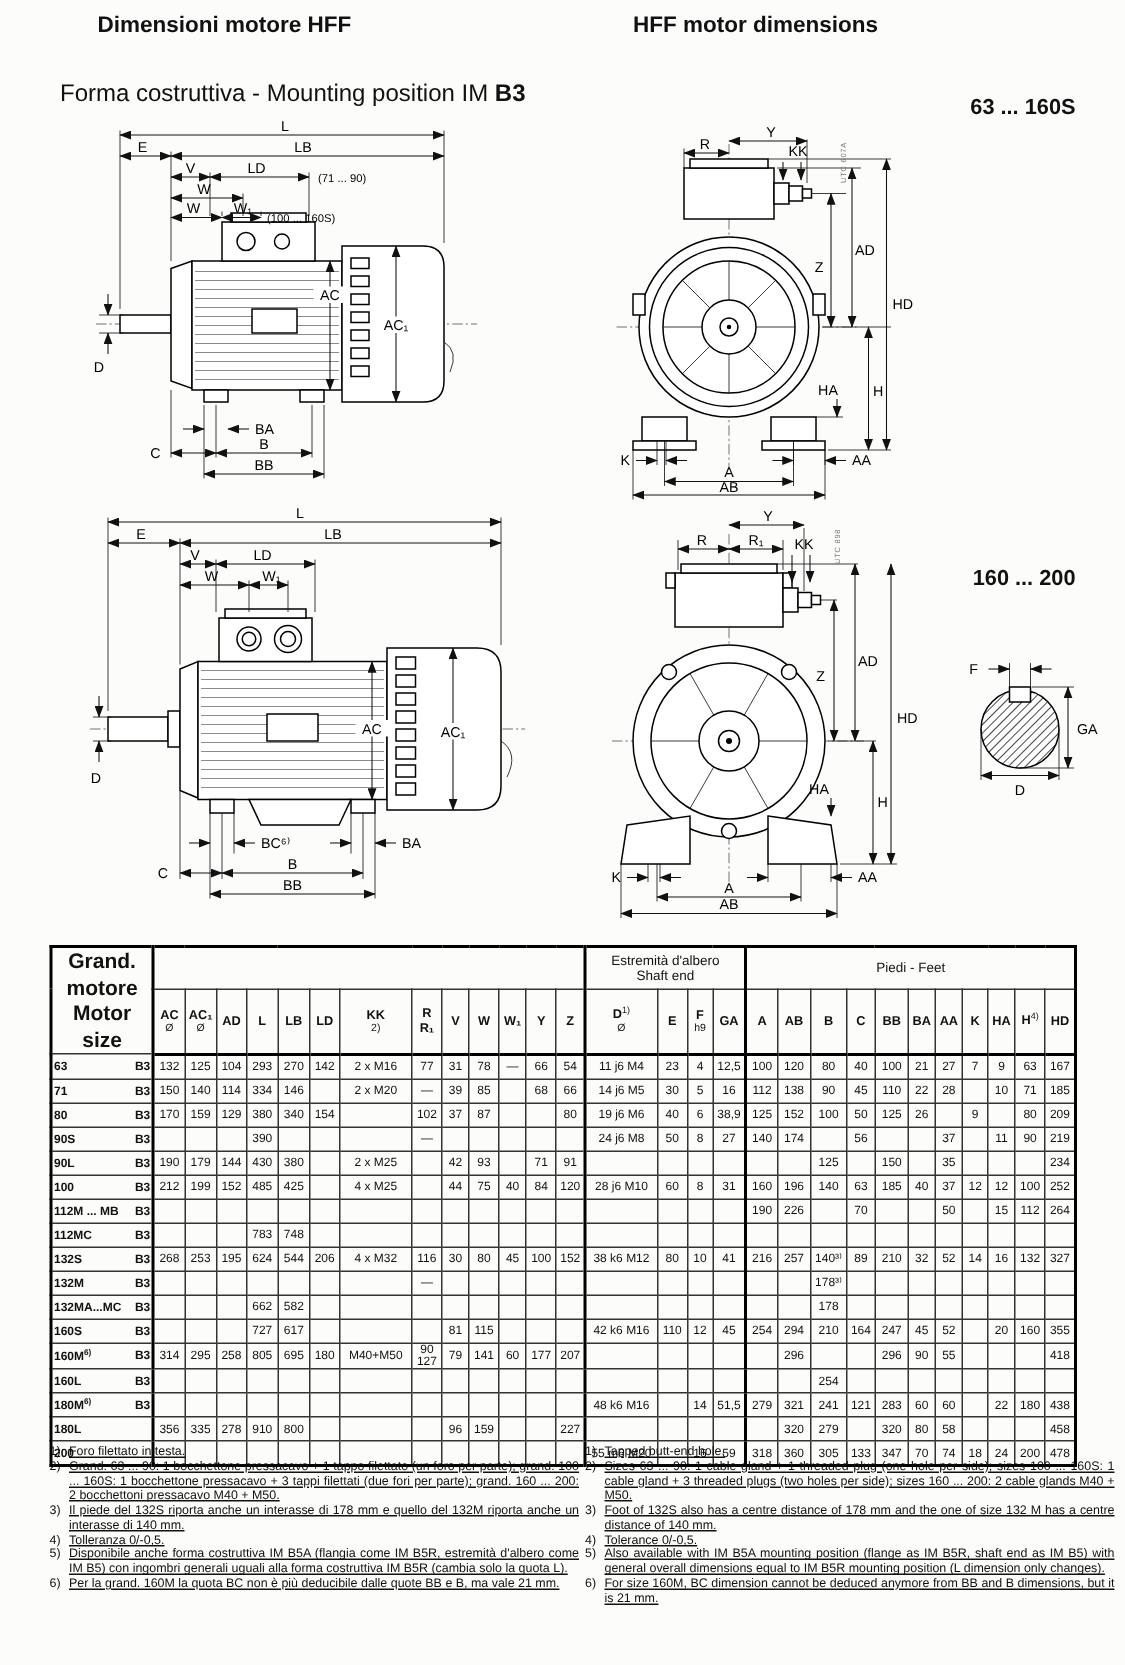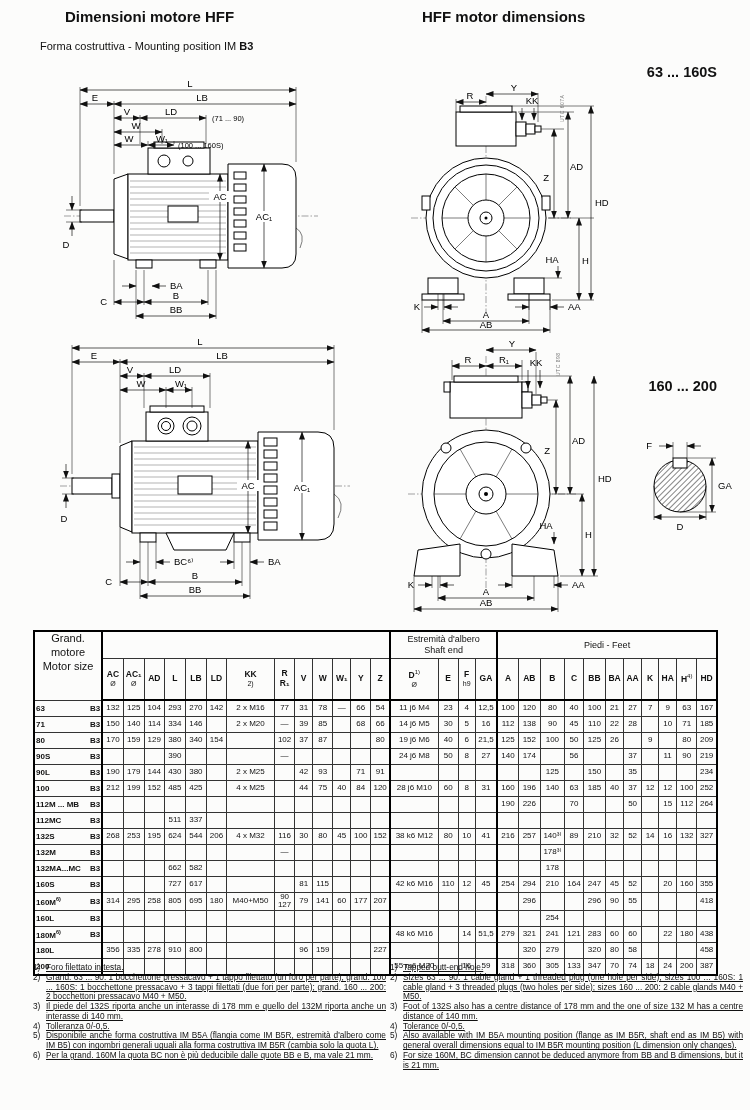--- a/index.html
+++ b/index.html
@@ -1,40 +1,40 @@
 <!DOCTYPE html>
 <html><head>
 <meta charset="utf-8">
 <style>
   html,body{margin:0;padding:0;}
   body{width:750px;height:1110px;background:#fcfcfb;position:relative;overflow:hidden;
        font-family:"Liberation Sans","DejaVu Sans",sans-serif;color:#111;}
   .abs{position:absolute;}
   .title{font-size:15px;font-weight:bold;}
-  .subtitle{font-size:11px;}
+  .subtitle{font-size:16px;margin-top:14px;}
   .range{font-size:14.5px;font-weight:bold;text-align:right;}
   
   svg{overflow:visible;}
   svg text{font-size:9.5px;fill:#000;font-family:"Liberation Sans","DejaVu Sans",sans-serif;}
   .sm{font-size:7.5px;}
   .tiny{font-size:5px;fill:#777;letter-spacing:.5px;}
   .o{fill:#fff;stroke:#000;stroke-width:1;}
   .fin{stroke:#666;stroke-width:.5;fill:none;}
   .cl{stroke:#444;stroke-width:.5;stroke-dasharray:7 2 1.5 2;fill:none;}
   .ext{stroke:#111;stroke-width:.55;fill:none;}
   .dim{stroke:#111;stroke-width:.7;marker-start:url(#as);marker-end:url(#ae);}
   .dim1{stroke:#111;stroke-width:.7;marker-end:url(#ae);}
   .wbg{fill:#fff;}
   
   .tblwrap{left:33px;top:630px;}
   table.dim-table{border-collapse:collapse;table-layout:fixed;width:685px;border:2px solid #000;}
   .dim-table th,.dim-table td{border:1px solid #333;padding:0 1px;}
   .dim-table td{font-size:8px;height:15px;text-align:center;vertical-align:middle;
                 white-space:pre-line;line-height:1.05;overflow:hidden;}
-  .motor-head{font-size:11px;font-weight:normal;vertical-align:top;padding-top:3px;
+  .motor-head{font-size:14px;font-weight:bold;vertical-align:top;padding-top:3px;
               border-right:2px solid #000 !important;line-height:1.25;}
   .grp{font-size:9px;font-weight:normal;height:26px;vertical-align:middle;line-height:1.2;}
   .blank-band{height:26px;}
   .ch{font-size:8.5px;font-weight:bold;height:40px;vertical-align:middle;line-height:1.15;}
   .ch sup{font-size:6px;font-weight:normal;}
   .chs{font-size:7px;font-weight:normal;}
   .chs.b{font-size:8.5px;font-weight:bold;}
   .cols th{border-bottom:2px solid #000;}
   .rh{font-size:8px;font-weight:bold;padding:0 3px;border-right:2px solid #000 !important;}
   .rhw{display:flex;justify-content:space-between;align-items:center;}
@@ -551,21 +551,21 @@
           <td></td>
           <td>102</td>
           <td>37</td>
           <td>87</td>
           <td></td>
           <td></td>
           <td>80</td>
           <td class="tk">19 j6 M6</td>
           <td>40</td>
           <td>6</td>
-          <td>21,5</td>
+          <td>38,9</td>
           <td class="tk">125</td>
           <td>152</td>
           <td>100</td>
           <td>50</td>
           <td>125</td>
           <td>26</td>
           <td></td>
           <td>9</td>
           <td></td>
           <td>80</td>
@@ -718,22 +718,22 @@
         <tr>
           <th class="rh">
             <div class="rhw">
               <span>112MC</span>
               <span>B3</span>
             </div>
           </th>
           <td></td>
           <td></td>
           <td></td>
-          <td>511</td>
-          <td>337</td>
+          <td>783</td>
+          <td>748</td>
           <td></td>
           <td></td>
           <td></td>
           <td></td>
           <td></td>
           <td></td>
           <td></td>
           <td></td>
           <td class="tk"></td>
           <td></td>
@@ -1067,21 +1067,21 @@
           <td class="tk">318</td>
           <td>360</td>
           <td>305</td>
           <td>133</td>
           <td>347</td>
           <td>70</td>
           <td>74</td>
           <td>18</td>
           <td>24</td>
           <td>200</td>
-          <td>387</td>
+          <td>478</td>
         </tr>
       </tbody>
   </table>
 </div>
 
 <div class="fncol" style="left:33px;top:963px">
     <div class="fn">
       <span class="fnn">1)</span>
       <span class="fnt">Foro filettato in testa.</span>
     </div>

